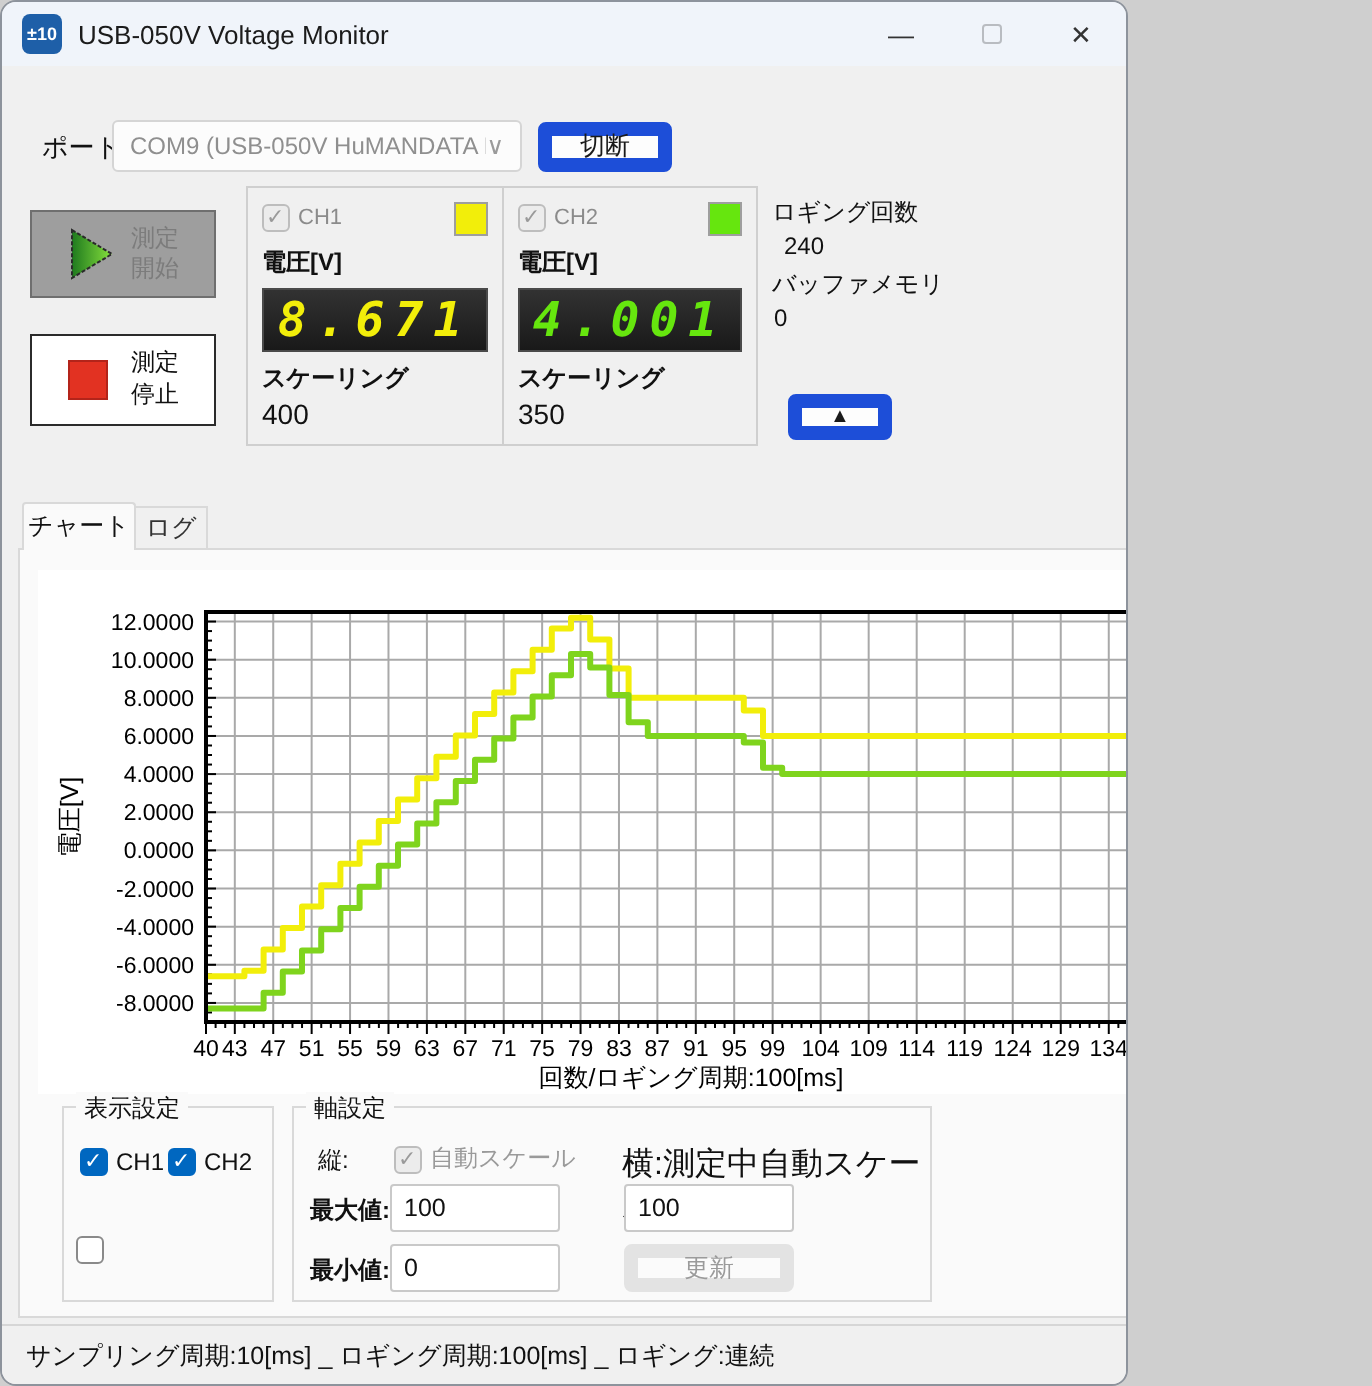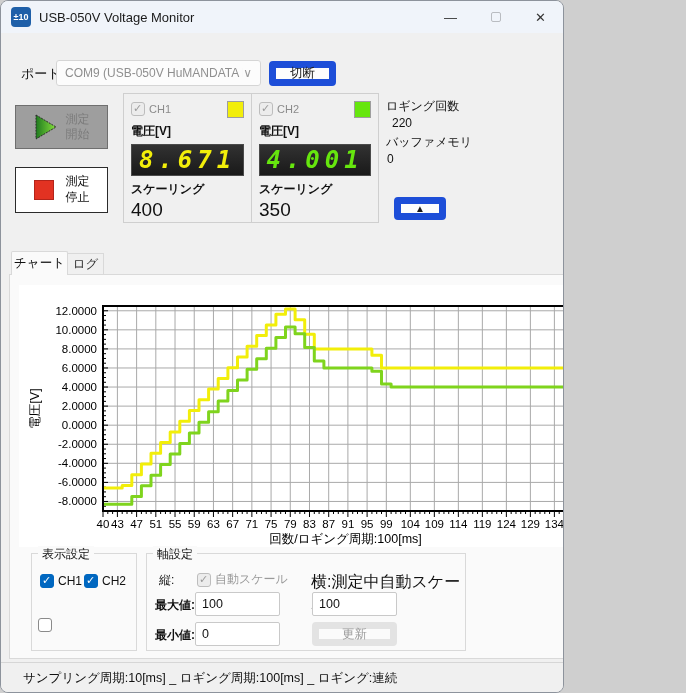--- a/index.html
+++ b/index.html
@@ -41,21 +41,21 @@
   .ch-panel + .ch-panel { border-left:1px solid #cfcfcf; }
   .ch-header { display:flex; align-items:center; height:18px; }
   .ch-name { font-size:11px; color:#8b8b8b; margin-left:4px; flex:1; }
   .swatch { width:17px; height:17px; border:1px solid #9e9e9e; }
   .volt-label { font-size:12px; font-weight:bold; margin-top:5px; }
   .sevenseg { margin-top:4px; height:32px; background:linear-gradient(#323232,#191919);
     border:1px solid #4a4a4a; display:flex; align-items:center; justify-content:center;
     font-family:"DejaVu Sans Mono", monospace; font-weight:bold; font-style:italic;
     font-size:24px; letter-spacing:5px; }
   .scal-label { font-size:12px; font-weight:bold; margin-top:5px; }
-  .scal-value { font-size:19px; margin-top:1px; }
+  .scal-value { font-size:14px; margin-top:1px; }
   
   .cb { display:inline-block; width:14px; height:14px; border:1px solid #8a8a8a; border-radius:3px;
     background:#fff; position:relative; flex:none; }
   .cb .chk { position:absolute; left:1px; top:-1px; font-size:11px; color:#fff; }
   .cb.on { background:#0067c0; border-color:#0067c0; }
   .cb.dis { background:#ececec; border-color:#bdbdbd; }
   .cb.dis .chk { color:#9a9a9a; }
   .cb-row { display:flex; align-items:center; gap:4px; }
   .cb-row .lbl12 { font-size:12px; }
   .gray { color:#9a9a9a; }
@@ -69,21 +69,21 @@
     border:1px solid #d9d9d9; border-left:none; color:#333; }
   .tab-page { left:8px; top:273px; width:670px; height:385px; background:#fafafa; border:1px solid #d9d9d9; z-index:1; }
   .chart-widget { left:18px; top:284px; width:650px; height:262px; background:#ffffff; z-index:3; }
   
   .groupbox { border:1px solid #d9d9d9; background:transparent; z-index:4; }
   .group-title { position:absolute; top:-8px; left:6px; background:#fafafa; padding:0 4px; font-size:12px; color:#111; }
   .field { background:#fff; border:1px solid #c9c9c9; border-radius:2px; font-size:12.5px; padding:0 6px;
     font-family:"Liberation Sans", sans-serif; color:#111; }
   
   .statusbar { left:0; top:661px; width:100%; height:32px; border-top:1px solid #d6d6d6; background:#f0f0f0;
-    display:flex; align-items:center; padding-left:22px; font-size:12.5px; }
+    display:flex; align-items:center; padding-left:12px; font-size:12.5px; }
 </style>
 </head>
 <body>
 
 <div class="window">
 
   <div class="abs titlebar">
     <div class="app-icon">
         <span>±10</span>
       </div>
@@ -156,21 +156,21 @@
         <span class="swatch" id="sw2" style="background: rgb(102, 230, 14);"></span>
       </div>
       <div class="volt-label">電圧[V]</div>
       <div class="sevenseg" id="seg2" style="color: rgb(102, 230, 14);">4.001</div>
       <div class="scal-label">スケーリング</div>
       <div class="scal-value">350</div>
     </div>
   </div>
 
   <div class="abs log-line" style="left:385px; top:97px;">ロギング回数</div>
-  <div class="abs log-line" style="left:391px; top:115px;">220</div>
+  <div class="abs log-line" style="left:391px; top:115px;">240</div>
   <div class="abs log-line" style="left:385px; top:133px;">バッファメモリ</div>
   <div class="abs log-line" style="left:386px; top:151px;">0</div>
   <div class="abs btn" style="left:393px; top:196px; width:52px; height:23px; font-size:10px;">
     <span>▲</span>
   </div>
 
   <div class="abs tab active">
       <span>チャート</span>
     </div>
   <div class="abs tab inactive">

